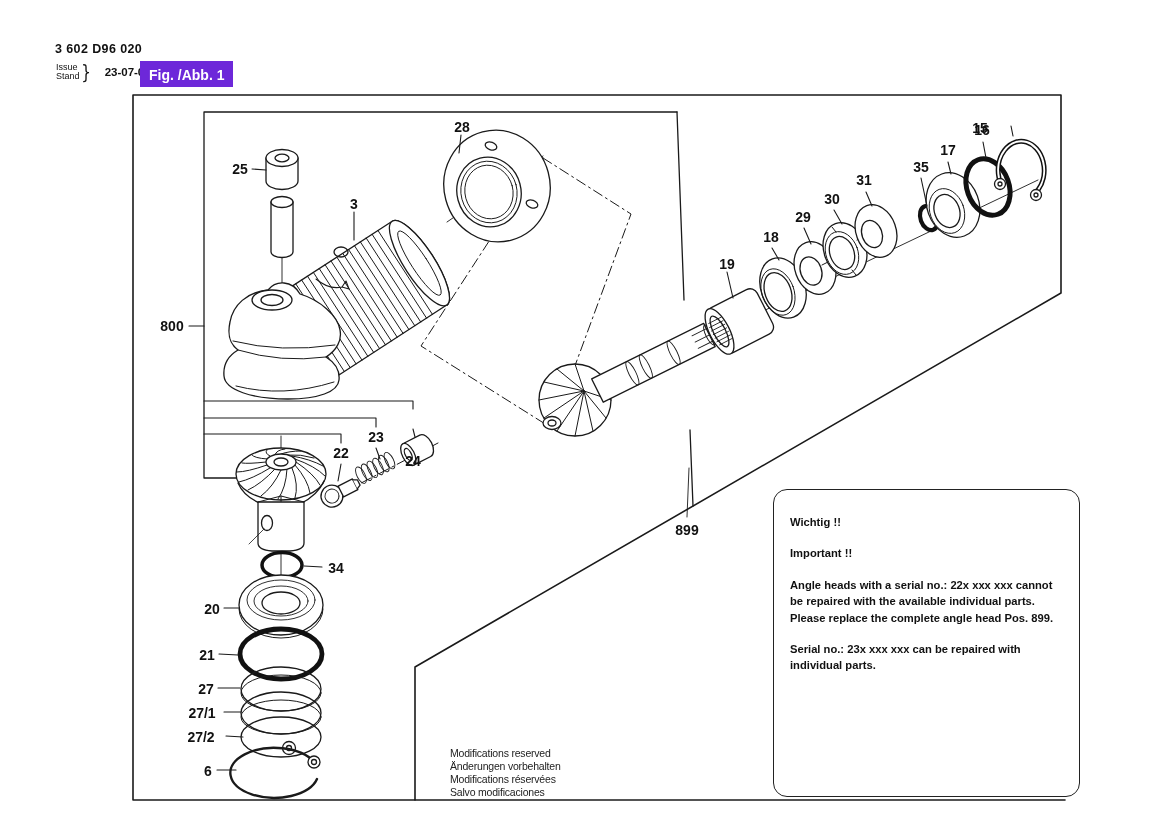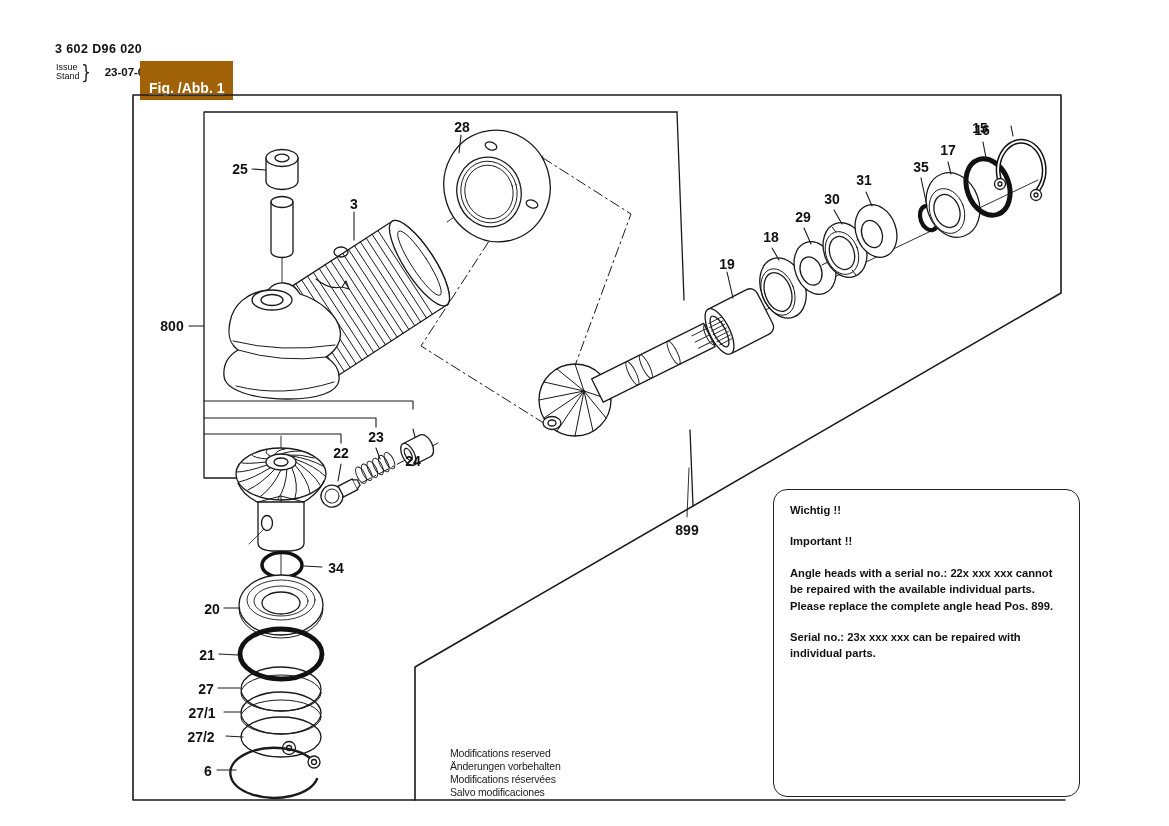--- a/index.html
+++ b/index.html
@@ -4,30 +4,30 @@
 <style>
   html,body{margin:0;padding:0;}
   body{width:1169px;height:826px;background:#fff;position:relative;
        font-family:"Liberation Sans",sans-serif;color:#111;overflow:hidden;}
   .abs{position:absolute;}
   
   .pn{font:700 12.5px "Liberation Sans",sans-serif;letter-spacing:.4px;}
   .issue-col{font:400 9px "Liberation Sans",sans-serif;line-height:9.5px;}
   .brace{font:400 19px "DejaVu Sans",sans-serif;transform:scaleX(.8);}
   .date{font:700 11.5px "Liberation Sans",sans-serif;margin-left:13px;}
-  .figtag{background:#a16207;color:#fff;font:700 14px "Liberation Sans",sans-serif;
-          padding:19px 9px 4px 9px;text-decoration:underline;}
+  .figtag{background:#6d28d9;color:#fff;font:700 14px "Liberation Sans",sans-serif;
+          padding:6px 9px 4px 9px;}
   
   .part-label{position:absolute;transform:translateX(-50%);
       font:700 14px "Liberation Sans",sans-serif;color:#111;white-space:nowrap;}
   
   .notebox{position:absolute;left:773px;top:489px;width:274px;height:282px;
       background:#fff;border:1.5px solid #222;border-radius:14px;
       padding:12px 15px 12px 16px;z-index:5;}
-  .notebox p{margin:0 0 15px 0;font:700 11.2px "Liberation Sans",sans-serif;
+  .notebox p{margin:12px 0 15px 0;font:700 11.2px "Liberation Sans",sans-serif;
       line-height:16.4px;color:#111;}
   
   .mods{position:absolute;left:450px;top:747px;
       font:400 10.5px "Liberation Sans",sans-serif;line-height:13px;color:#222;
       letter-spacing:-0.2px;}
 </style>
 </head>
 <body>
 
 <div class="abs pn" style="left:55px;top:42px;">3 602 D96 020</div>

